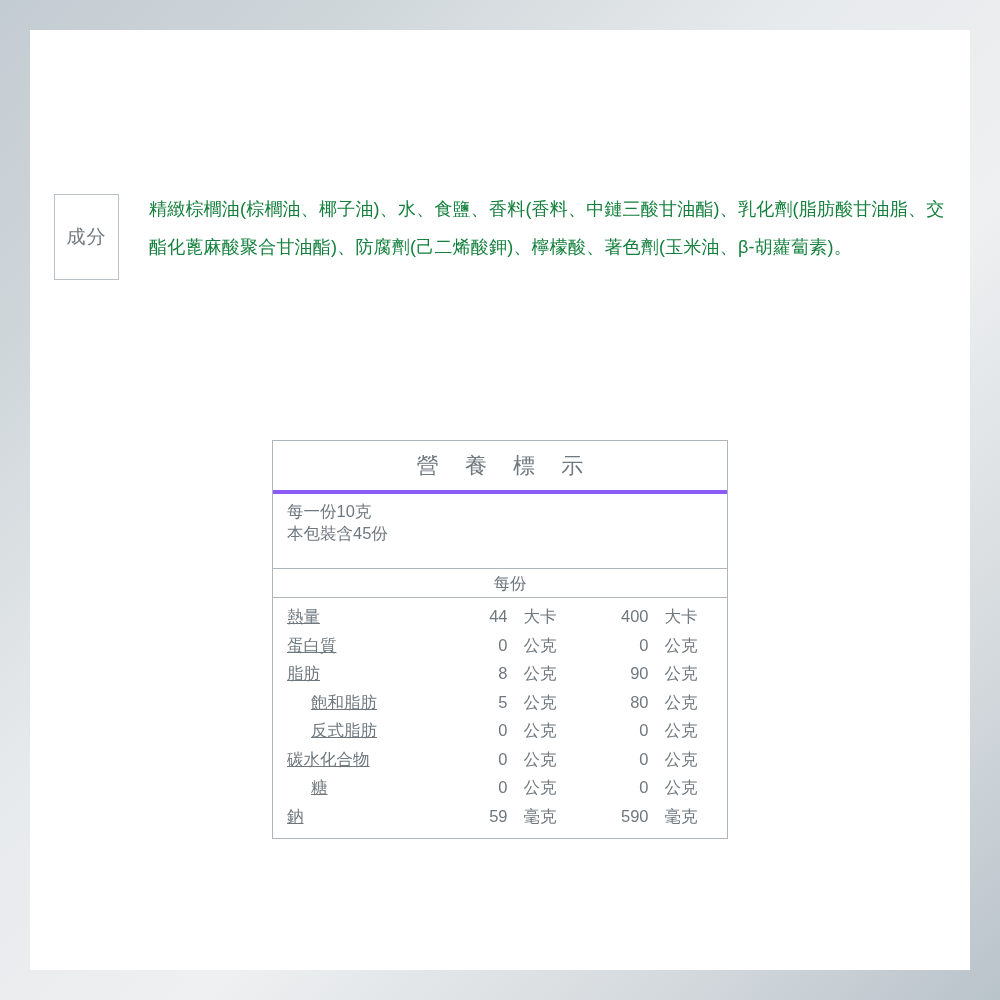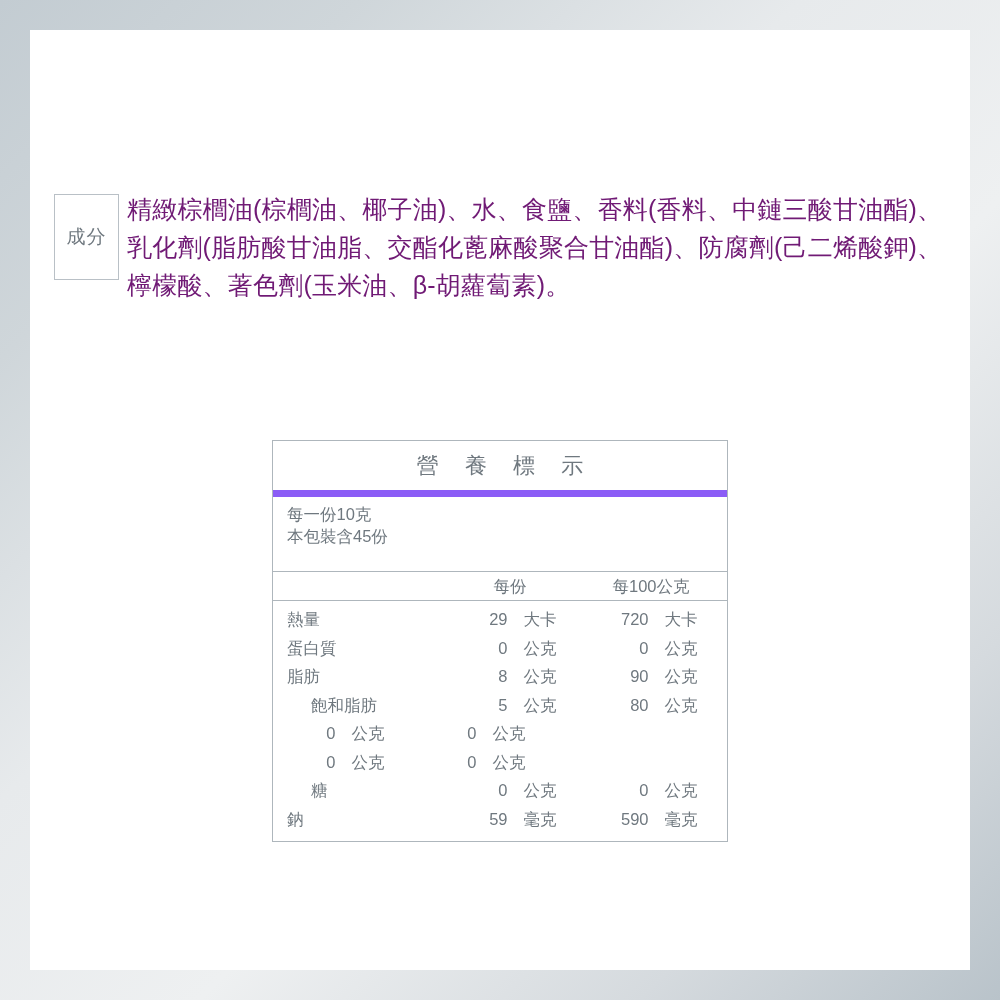--- a/index.html
+++ b/index.html
@@ -42,23 +42,23 @@
     justify-content: center;
     align-items: center;
     color: #6f787f;
     font-size: 19px;
     line-height: 30px;
     letter-spacing: 1px;
     margin-top: 4px;
     flex: 0 0 auto;
   }
   #ingredients-text {
-    margin-left: 8px;
-    color: #701a75;
-    font-size: 25px;
+    margin-left: 30px;
+    color: #15803d;
+    font-size: 18px;
     line-height: 38px;
     letter-spacing: 0.2px;
     width: 852px;
     text-align: left;
   }
 
   
   #nutrition-table {
     position: absolute;
     left: 242px;
@@ -67,21 +67,21 @@
     border: 1px solid #aeb6bc;
     box-sizing: border-box;
     color: #6f787f;
     background: #fff;
   }
   #nutrition-title {
     text-align: center;
     font-size: 22px;
     letter-spacing: 10px;
     padding: 10px 0 9px 10px;
-    border-bottom: 7px solid #8b5cf6;
+    border-bottom: 4px solid #8b5cf6;
     color: #6f787f;
   }
   #serving-block {
     padding: 6px 0 24px 14px;
     border-bottom: 1px solid #aeb6bc;
     font-size: 16.5px;
     line-height: 22px;
   }
   #serving-block div { white-space: nowrap; }
 
@@ -92,20 +92,21 @@
   }
   #col-head {
     border-bottom: 1px solid #aeb6bc;
   }
   #col-head .c-name { visibility: hidden; }
   .c-name {
     flex: 0 0 172px;
     padding-left: 14px;
     box-sizing: border-box;
     white-space: nowrap;
+    text-decoration: underline;
   }
   .c-name.indent { padding-left: 38px; }
   .c-per {
     flex: 0 0 130px;
     text-align: center;
     box-sizing: border-box;
   }
   .c-per100 {
     flex: 0 0 152px;
     text-align: center;
@@ -144,49 +145,50 @@
     <div id="nutrition-title">營 養 標 示</div>
 
     <div id="serving-block">
       <div>每一份10克</div>
       <div>本包裝含45份</div>
     </div>
 
     <div class="ncols" id="col-head">
       <div class="c-name">項目</div>
       <div class="c-per">每份</div>
-      <div class="c-per100">每100公克</div>
     </div>
 
     <div id="nutrition-rows">
         <div class="nrow">
           <div class="c-name">熱量</div>
-          <div class="c-per"><span class="num">29</span><span class="unit">大卡</span></div>
-          <div class="c-per100"><span class="num">720</span><span class="unit">大卡</span></div>
+          <div class="c-per"><span class="num">44</span><span class="unit">大卡</span></div>
+          <div class="c-per100"><span class="num">400</span><span class="unit">大卡</span></div>
         </div>
         <div class="nrow">
           <div class="c-name">蛋白質</div>
           <div class="c-per"><span class="num">0</span><span class="unit">公克</span></div>
           <div class="c-per100"><span class="num">0</span><span class="unit">公克</span></div>
         </div>
         <div class="nrow">
           <div class="c-name">脂肪</div>
           <div class="c-per"><span class="num">8</span><span class="unit">公克</span></div>
           <div class="c-per100"><span class="num">90</span><span class="unit">公克</span></div>
         </div>
         <div class="nrow">
           <div class="c-name indent">飽和脂肪</div>
           <div class="c-per"><span class="num">5</span><span class="unit">公克</span></div>
           <div class="c-per100"><span class="num">80</span><span class="unit">公克</span></div>
         </div>
         <div class="nrow">
-          <div class="c-per"><span class="num">0</span><span class="unit">公克</span></div>
-          <div class="c-per100"><span class="num">0</span><span class="unit">公克</span></div>
-        </div>
-        <div class="nrow">
+          <div class="c-name indent">反式脂肪</div>
+          <div class="c-per"><span class="num">0</span><span class="unit">公克</span></div>
+          <div class="c-per100"><span class="num">0</span><span class="unit">公克</span></div>
+        </div>
+        <div class="nrow">
+          <div class="c-name">碳水化合物</div>
           <div class="c-per"><span class="num">0</span><span class="unit">公克</span></div>
           <div class="c-per100"><span class="num">0</span><span class="unit">公克</span></div>
         </div>
         <div class="nrow">
           <div class="c-name indent">糖</div>
           <div class="c-per"><span class="num">0</span><span class="unit">公克</span></div>
           <div class="c-per100"><span class="num">0</span><span class="unit">公克</span></div>
         </div>
         <div class="nrow">
           <div class="c-name">鈉</div>

